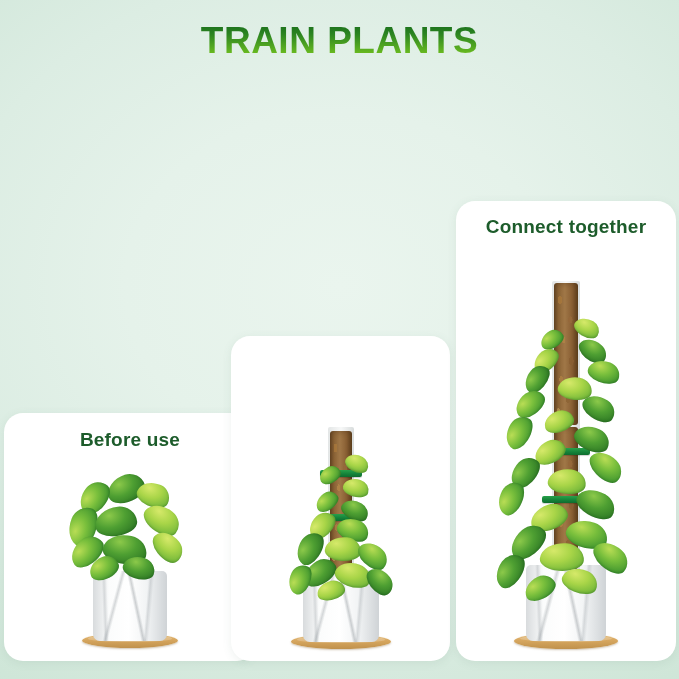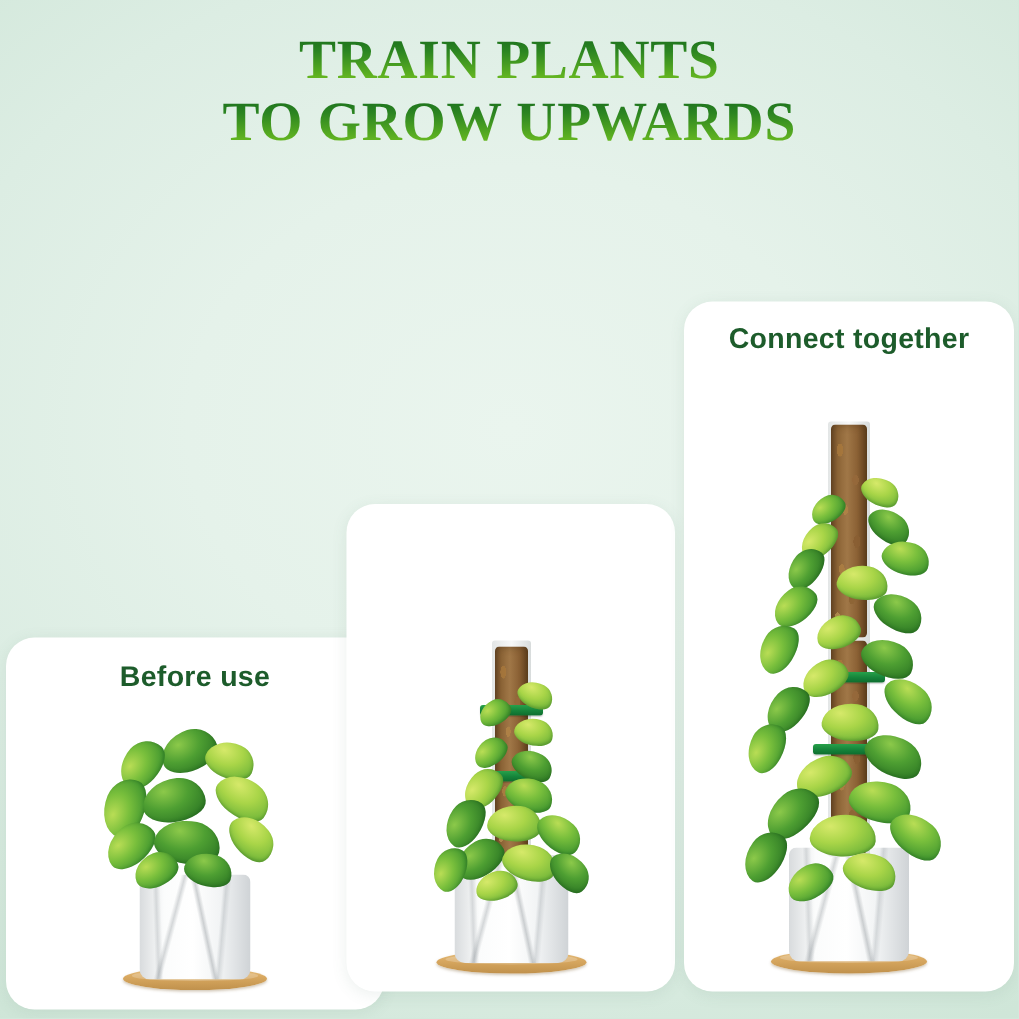--- a/index.html
+++ b/index.html
@@ -31,21 +31,20 @@
 
   
   .title-block {
     position: absolute;
     top: 20px;
     left: 0;
     width: 679px;
     text-align: center;
     line-height: 1.12;
     user-select: none;
-    font-family: Liberation Serif, serif;
   }
   .title-line {
     display: block;
     font-weight: 800;
     letter-spacing: 0.5px;
     font-size: 37px;
     background-image: linear-gradient(to bottom,
         #14661b 0%,
         #2b8421 34%,
         #59ad21 70%,
@@ -69,21 +68,21 @@
     position: absolute;
     left: 0;
     width: 100%;
     text-align: center;
     font-weight: 700;
     color: #1d5c2b;
     letter-spacing: 0.2px;
     user-select: none;
   }
 
-  #card-before { left: 4px;   top: 425px; width: 252px; height: 248px; }
+  #card-before { left: 4px;   top: 413px; width: 252px; height: 248px; }
   #card-alone  { left: 231px; top: 336px; width: 219px; height: 325px; }
   #card-connect{ left: 456px; top: 201px; width: 220px; height: 460px; }
 
   #card-before  .card-label { top: 16px; font-size: 19px; }
   #card-alone   .card-label { top: 15px; font-size: 19px; }
   #card-connect .card-label { top: 15px; font-size: 19px; }
 
   
   .scene {
     position: absolute;
@@ -180,21 +179,20 @@
     background: radial-gradient(ellipse at 30% 30%, #d6e96a 0%, #a9d548 40%, #6fb539 80%, #4d9a2e 100%);
   }
 </style>
 </head>
 <body>
 
 <div id="stage">
 
   <div class="title-block">
     <span class="title-line l1">TRAIN PLANTS</span>
-    <span class="title-line l2">TO GROW UPWARDS</span>
   </div>
 
   <div class="card" id="card-before">
     <div class="card-label">Before use</div>
 
     <div class="scene" style="height:210px;">
 
       <div class="saucer" style="width:96px;height:15px;bottom:13px;"></div>
 
       <div class="pot" style="width:74px;height:70px;bottom:20px;"></div>

